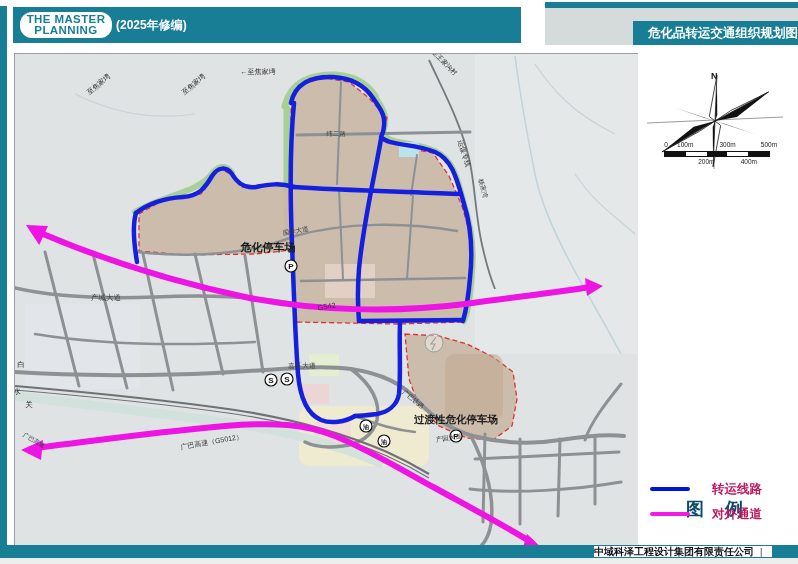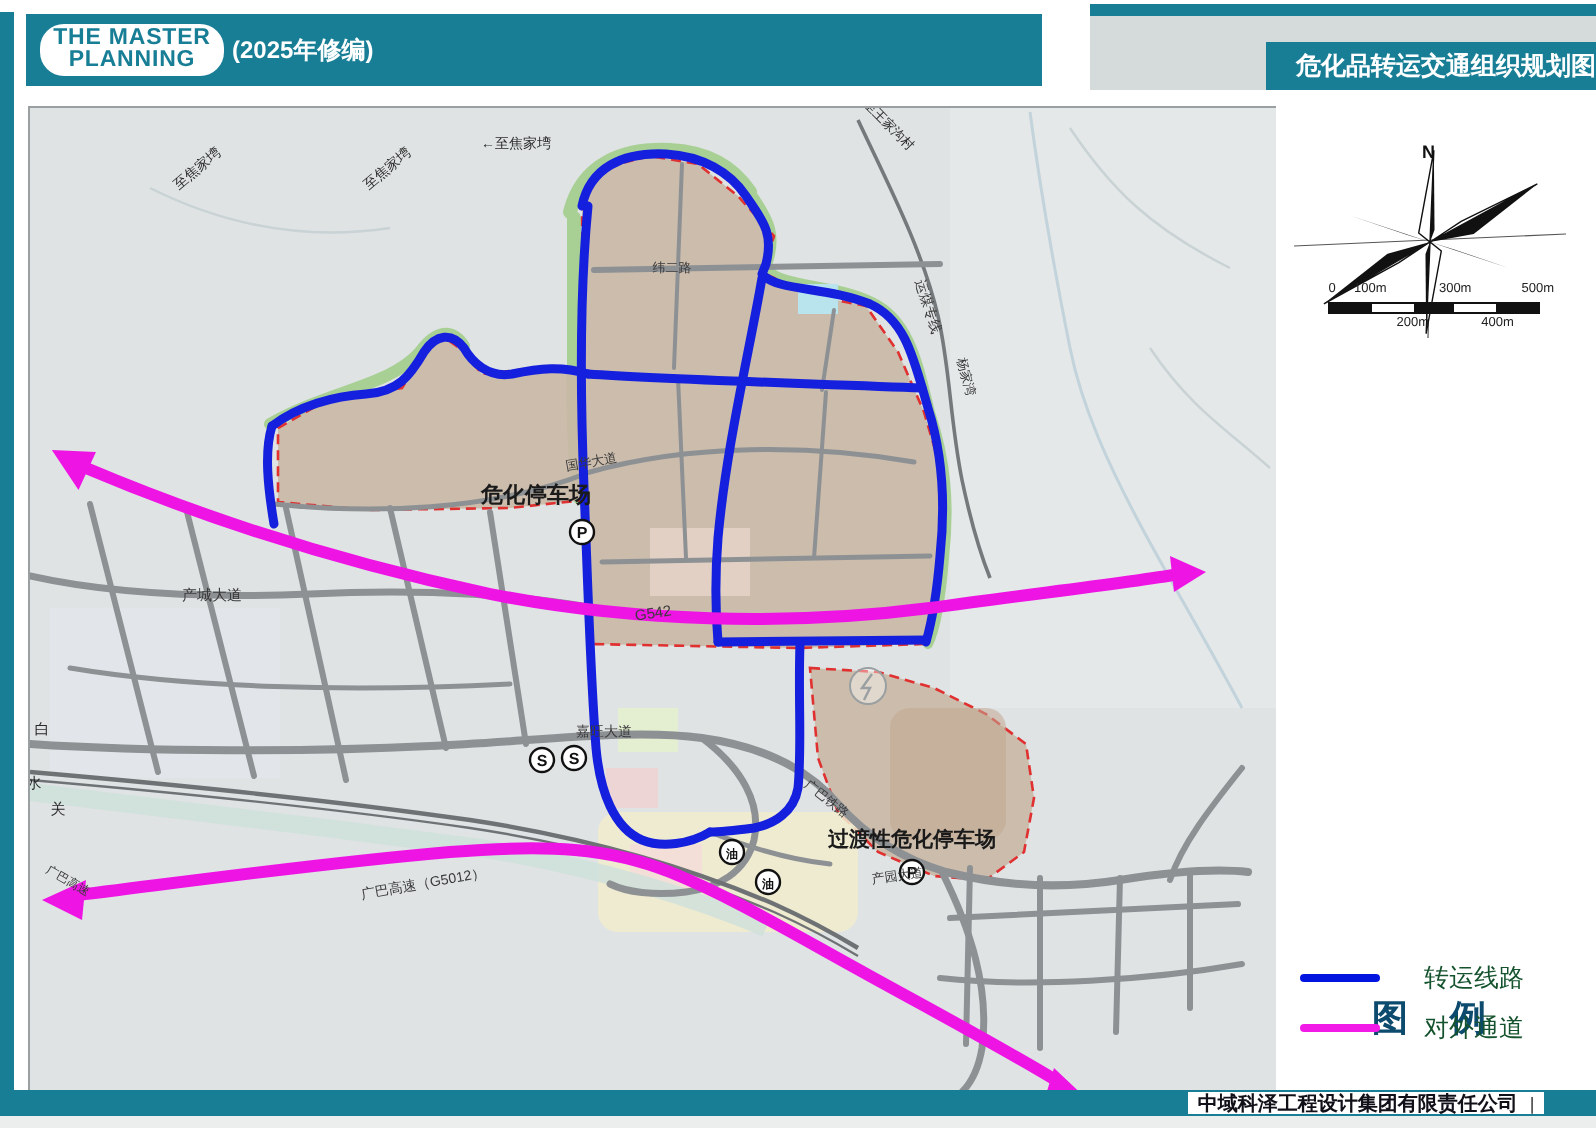--- a/index.html
+++ b/index.html
@@ -25,25 +25,25 @@
   #right-panel{left:638px;top:53px;width:160px;height:492px;background:#ffffff;}
   #compass-wrap{position:absolute;left:5px;top:10px;width:150px;height:110px;}
   #scale-wrap{position:absolute;left:26px;top:88px;width:106px;height:30px;font-size:6.5px;color:#222;}
   #scale-bar{position:absolute;left:0;top:10px;width:104px;height:4px;border:1px solid #111;display:flex;}
   .seg{flex:1;height:100%;}
   .seg.b{background:#111;} .seg.w{background:#fff;}
   .scale-lab{position:absolute;transform:translateX(-50%);white-space:nowrap;}
   #legend-title{left:48px;top:398px;font-size:18px;font-weight:bold;color:#0c4a6e;letter-spacing:8px;position:absolute;margin-top:46px;}
   .legend-row{position:absolute;left:12px;width:140px;height:16px;display:flex;align-items:center;}
   .legend-swatch{width:40px;height:4px;border-radius:2px;}
-  .legend-label{margin-left:22px;font-size:12.5px;font-weight:normal;color:#14532d;white-space:nowrap;}
+  .legend-label{margin-left:22px;font-size:12.5px;font-weight:bold;color:#be185d;white-space:nowrap;}
   
   #footer-bar{left:0;top:545px;width:798px;height:13px;background:#177e96;}
   #footer-box{left:594px;top:546px;width:178px;height:11px;background:#ffffff;display:flex;
-              align-items:center;justify-content:center;}
+              align-items:center;}
   #footer-box .company{font-family:"Liberation Serif","DejaVu Serif",serif;font-weight:bold;
               font-size:10px;color:#101018;white-space:nowrap;}
   #footer-box .div{font-size:9px;color:#333;margin-left:6px;}
   #bottom-gray{left:0;top:558px;width:798px;height:6px;background:#eceeee;}
 </style>
 </head>
 <body>
 
 <div class="abs" id="left-strip"></div>
 <div class="abs" id="topright-gray"></div>

